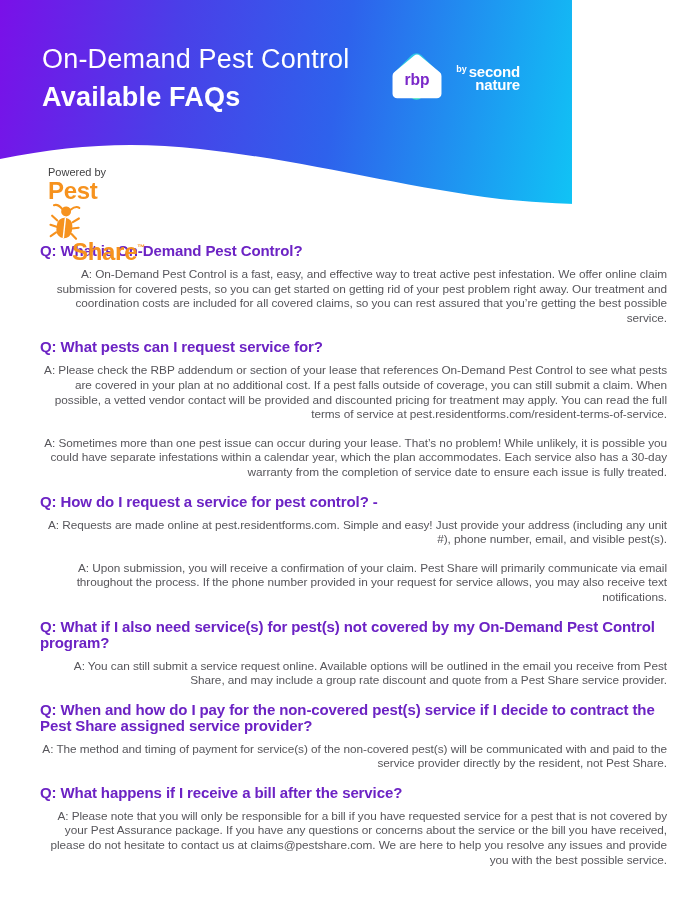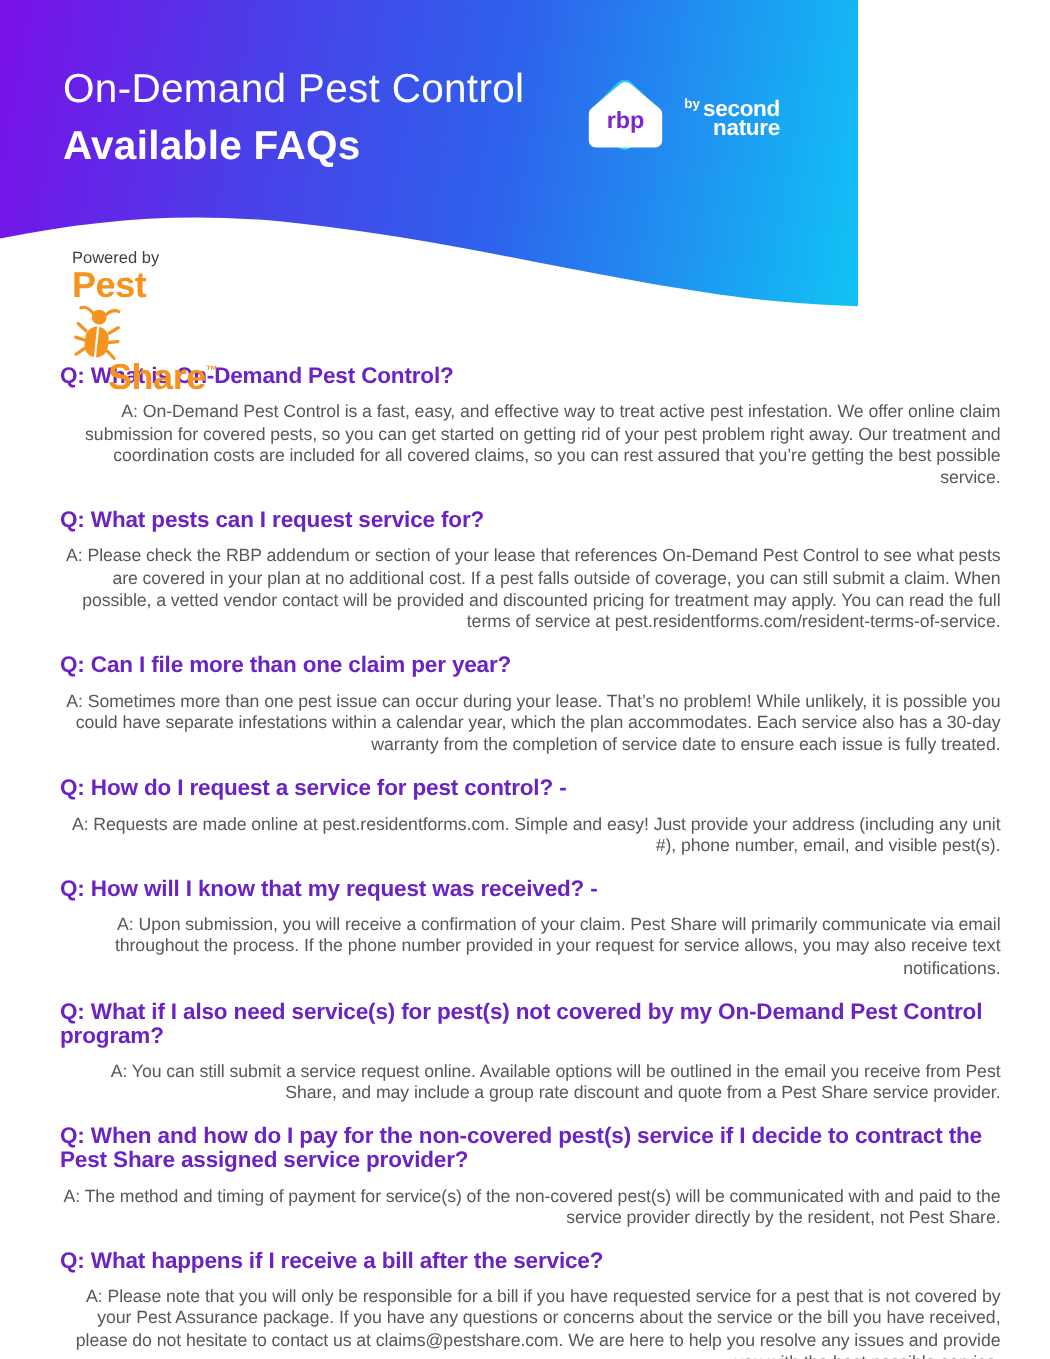--- a/index.html
+++ b/index.html
@@ -107,29 +107,27 @@
   <main class="faq">
     <section>
       <h2 class="faq-q">Q: What is On-Demand Pest Control?</h2>
       <p class="faq-a">A: On-Demand Pest Control is a fast, easy, and effective way to treat active pest infestation. We offer online claim submission for covered pests, so you can get started on getting rid of your pest problem right away. Our treatment and coordination costs are included for all covered claims, so you can rest assured that you’re getting the best possible service.</p>
     </section>
     <section>
       <h2 class="faq-q">Q: What pests can I request service for?</h2>
       <p class="faq-a">A: Please check the RBP addendum or section of your lease that references On-Demand Pest Control to see what pests are covered in your plan at no additional cost. If a pest falls outside of coverage, you can still submit a claim. When possible, a vetted vendor contact will be provided and discounted pricing for treatment may apply. You can read the full terms of service at pest.residentforms.com/resident-terms-of-service.</p>
     </section>
     <section>
-      <h2 class="faq-q">Q: Can I file more than one claim per year?</h2>
       <p class="faq-a">A: Sometimes more than one pest issue can occur during your lease. That’s no problem! While unlikely, it is possible you could have separate infestations within a calendar year, which the plan accommodates. Each service also has a 30-day warranty from the completion of service date to ensure each issue is fully treated.</p>
     </section>
     <section>
       <h2 class="faq-q">Q: How do I request a service for pest control? -</h2>
       <p class="faq-a">A: Requests are made online at pest.residentforms.com. Simple and easy! Just provide your address (including any unit #), phone number, email, and visible pest(s).</p>
     </section>
     <section>
-      <h2 class="faq-q">Q: How will I know that my request was received? -</h2>
       <p class="faq-a">A: Upon submission, you will receive a confirmation of your claim. Pest Share will primarily communicate via email throughout the process. If the phone number provided in your request for service allows, you may also receive text notifications.</p>
     </section>
     <section>
       <h2 class="faq-q">Q: What if I also need service(s) for pest(s) not covered by my On-Demand Pest Control program?</h2>
       <p class="faq-a">A: You can still submit a service request online. Available options will be outlined in the email you receive from Pest Share, and may include a group rate discount and quote from a Pest Share service provider.</p>
     </section>
     <section>
       <h2 class="faq-q">Q: When and how do I pay for the non-covered pest(s) service if I decide to contract the Pest Share assigned service provider?</h2>
       <p class="faq-a">A: The method and timing of payment for service(s) of the non-covered pest(s) will be communicated with and paid to the service provider directly by the resident, not Pest Share.</p>
     </section>

